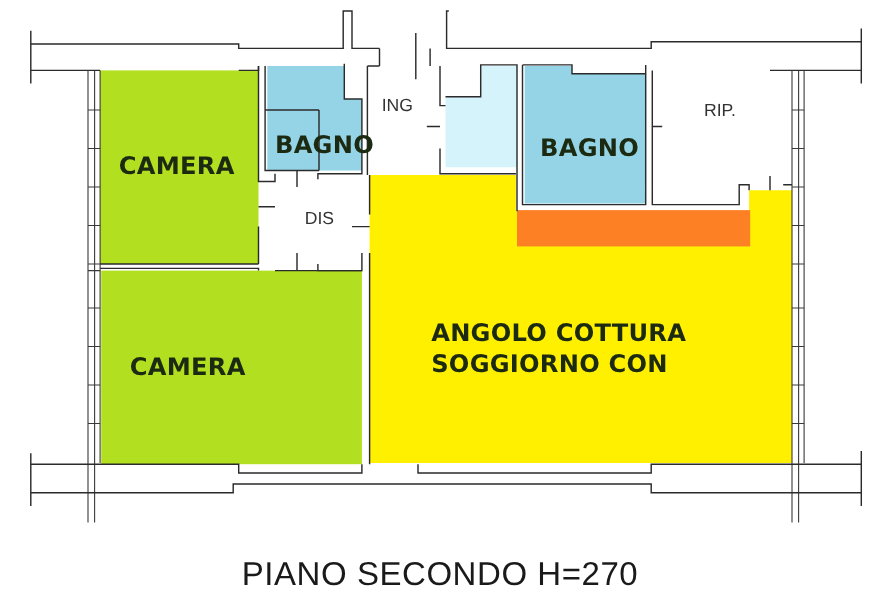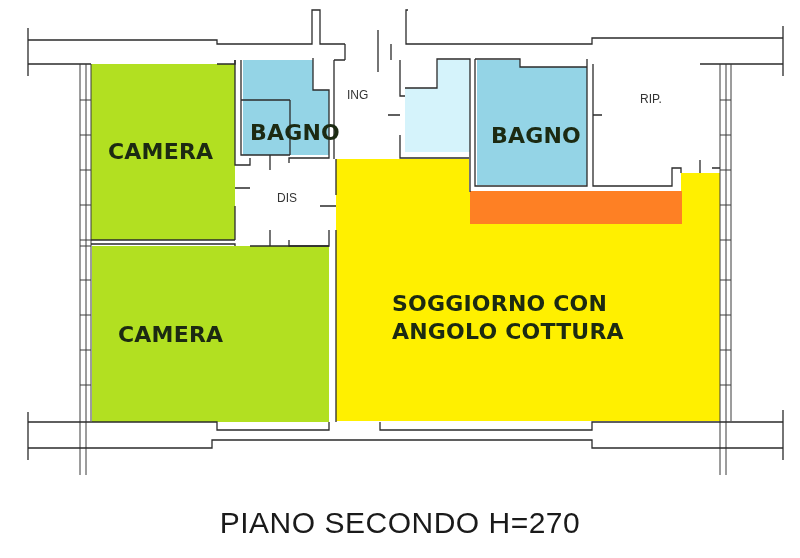--- a/index.html
+++ b/index.html
@@ -12,21 +12,21 @@
       font-family: "DejaVu Sans", sans-serif;
       font-weight: bold;
       font-size: 22px;
       color: #1c2a12;
       white-space: nowrap;
       letter-spacing: 0.2px;
     }
     .small-label {
       position: absolute;
       font-family: "Liberation Sans", sans-serif;
-      font-size: 12px;
+      font-size: 16px;
       color: #333333;
       white-space: nowrap;
     }
     .title {
       position: absolute;
       left: 0; width: 800px; top: 506px;
       text-align: center;
       font-family: "Liberation Sans", sans-serif;
       font-size: 30px;
       color: #1a1a1a;
@@ -71,17 +71,17 @@
 </svg>
 
 <div class="room-label" style="left:108px; top:139px;">CAMERA</div>
 <div class="room-label" style="left:118px; top:322px;">CAMERA</div>
 <div class="room-label" style="left:250px; top:120px;">BAGNO</div>
 <div class="room-label" style="left:491px; top:123px;">BAGNO</div>
 <div class="small-label" style="left:347px; top:88px;">ING</div>
 <div class="small-label" style="left:277px; top:191px;">DIS</div>
 <div class="small-label" style="left:640px; top:92px;">RIP.</div>
 <div class="room-label soggiorno" style="left:392px; top:290px;">
+  <div>ANGOLO COTTURA</div>
   <div>SOGGIORNO CON</div>
-  <div>ANGOLO COTTURA</div>
 </div>
 
 <div class="title">PIANO SECONDO H=270</div>
 
 </body></html>

